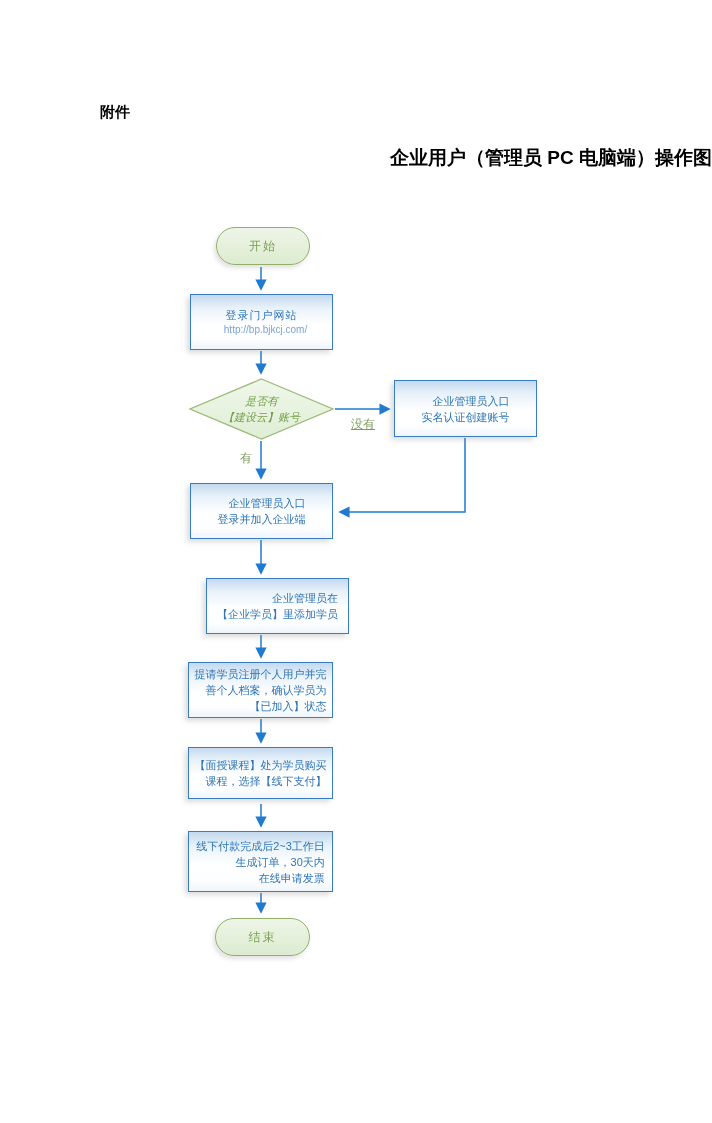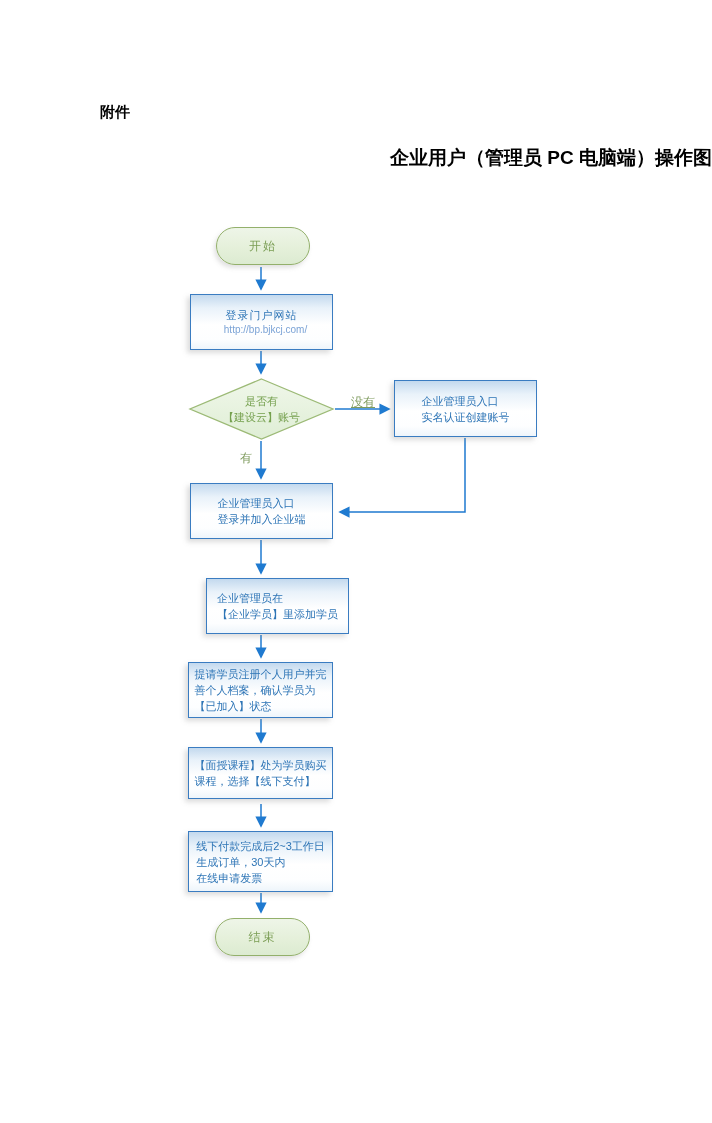--- a/index.html
+++ b/index.html
@@ -27,31 +27,31 @@
     background:linear-gradient(180deg,#c3d9ee 0%,#e9f2fa 24%,#ffffff 55%,#fdfeff 82%,#eef5fb 100%);
     box-shadow:-3px 3px 5px rgba(140,140,140,0.30);
   }
   .oval{
     border:1.4px solid var(--green-border);
     background:linear-gradient(180deg,#eef5e8 0%,var(--green-fill) 55%,#dcebd1 100%);
     border-radius:19px;
     box-shadow:-2px 3px 4px rgba(150,150,150,0.28);
   }
   .shape-text{
-    white-space:pre-line; text-align:left;
+    white-space:pre-line; text-align:right;
     font-size:11px; line-height:16px; color:var(--box-text);
   }
   .oval .shape-text{font-size:12px; color:var(--green-text); letter-spacing:2px;}
   .diamond-wrap{position:absolute;}
   .diamond-wrap svg{position:absolute; left:0; top:0; overflow:visible;}
   .diamond-text{
     position:absolute; left:0; top:0; width:100%; height:100%;
     display:flex; align-items:center; justify-content:center;
     white-space:pre-line; text-align:center;
-    font-size:11px; line-height:16px; color:#75a04e;
+    font-size:11px; line-height:16px; color:#75a04e;font-style:italic;
   }
   .login-line1{display:block; text-align:center; font-size:11px; line-height:16px; color:var(--box-text); letter-spacing:1px;}
   .login-line2{display:block; text-align:right; font-size:10px; line-height:14px; color:var(--url-text);padding-left:8px;}
   .branch-label{position:absolute; font-size:12px; color:var(--label-text);}
 </style>
 </head>
 <body>
 
 <div class="page">
 
@@ -92,21 +92,21 @@
           <stop offset="0" stop-color="#f0f7ea"></stop>
           <stop offset="1" stop-color="#dfeed5"></stop>
         </linearGradient>
       </defs>
       <polygon points="72.5,1 144,31 72.5,61 1,31" fill="url(#gd)" stroke="#9cba76" stroke-width="1.3"></polygon>
     </svg>
     <div class="diamond-text">是否有
 【建设云】账号</div>
   </div>
 
-  <div class="branch-label" style="left:351px; top:394px;text-decoration:underline;">没有</div>
+  <div class="branch-label" style="left:351px; top:416px;text-decoration:underline;">没有</div>
   <div class="branch-label" style="left:240px; top:450px;">有</div>
 
   <div class="node rect" style="left:394px; top:380px; width:143px; height:57px;">
     <span class="shape-text">企业管理员入口
 实名认证创建账号</span>
   </div>
 
   <div class="node rect" style="left:190px; top:483px; width:143px; height:56px;">
     <span class="shape-text">企业管理员入口
 登录并加入企业端</span>

